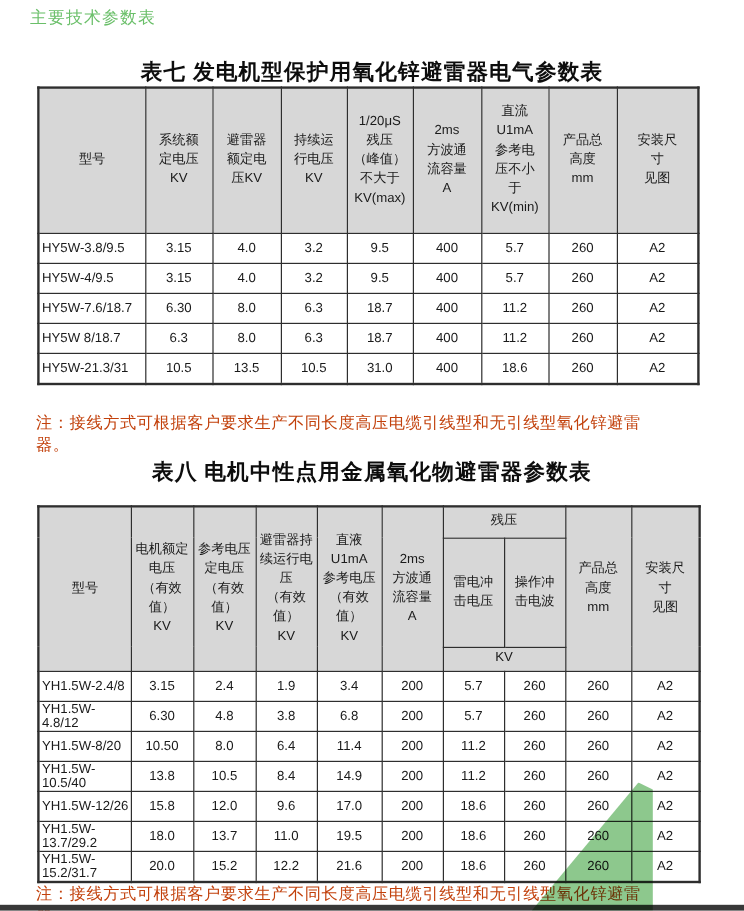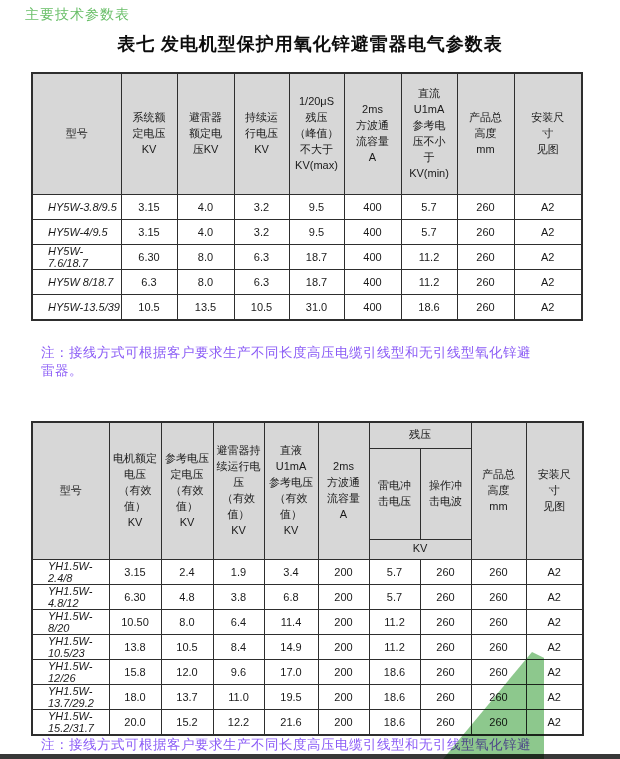--- a/index.html
+++ b/index.html
@@ -5,38 +5,38 @@
   html,body{margin:0;padding:0;}
   body{width:620px;height:759px;position:relative;background:#ffffff;overflow:hidden;
        font-family:"Liberation Sans","DejaVu Sans",sans-serif;color:#1d1d1d;}
   .page{position:absolute;inset:0;width:544px;height:759px;background:#fff;}
 
   .green-label{position:absolute;left:25px;top:6px;font-size:14px;color:#6abf69;letter-spacing:1px;}
 
   .tbl-title{position:absolute;left:0;width:620px;text-align:center;
              font-family:"Liberation Serif","DejaVu Serif",serif;
              font-weight:bold;font-size:18px;color:#0d0d0d;letter-spacing:1px;}
-  .tbl-title.t1{top:32px;}
+  .tbl-title.t1{top:48px;}
   .tbl-title.t2{top:381px;}
 
   table.dtable{border-collapse:collapse;table-layout:fixed;position:absolute;left:31px;
                border:2px solid #2e2e2e;background:#fff;}
   table.t7{top:72px;width:550px;}
   table.t8{top:421px;width:551px;}
   .dtable th,.dtable td{border:1px solid #2e2e2e;padding:0;margin:0;overflow:hidden;}
   .dtable th{background:#d7d7d7;font-weight:normal;font-size:11px;line-height:1.45;
              text-align:center;vertical-align:middle;white-space:pre-line;color:#1a1a1a;}
   .dtable td{font-size:11px;text-align:center;vertical-align:middle;height:24px;background:transparent;color:#1a1a1a;}
-  .dtable td.model{text-align:left;padding-left:15px;letter-spacing:0;font-style:italic;}
+  .dtable td.model{text-align:left;padding-left:2px;letter-spacing:0;}
   table.t7 thead tr{height:121px;}
   table.t8 thead tr.ra{height:26px;}
   table.t8 thead tr.rb{height:91px;}
   table.t8 thead tr.rc{height:20px;}
 
-  .note{position:absolute;left:30px;font-size:13.5px;color:#8b5cf6;letter-spacing:0.5px;margin-left:11px;}
+  .note{position:absolute;left:30px;font-size:13.5px;color:#c2410c;letter-spacing:0.5px;}
   .note.n1{top:344px;}
   .note.n2{top:736px;}
 
   .bottom-bar{position:absolute;left:0;top:754px;width:620px;height:5px;background:#383838;}
 
   .green-triangle{position:absolute;inset:0;background:#8dc88d;mix-blend-mode:multiply;
                   clip-path:polygon(532px 652px,620px 695px,620px 759px,443px 759px);
                   pointer-events:none;z-index:10;}
 </style>
 </head>
@@ -134,35 +134,36 @@
           <td>6.3</td>
           <td>8.0</td>
           <td>6.3</td>
           <td>18.7</td>
           <td>400</td>
           <td>11.2</td>
           <td>260</td>
           <td>A2</td>
         </tr>
         <tr>
-          <td class="model">HY5W-13.5/39</td>
+          <td class="model">HY5W-21.3/31</td>
           <td>10.5</td>
           <td>13.5</td>
           <td>10.5</td>
           <td>31.0</td>
           <td>400</td>
           <td>18.6</td>
           <td>260</td>
           <td>A2</td>
         </tr>
       </tbody>
   </table>
 
   <div class="note n1">注：接线方式可根据客户要求生产不同长度高压电缆引线型和无引线型氧化锌避雷器。</div>
 
+  <div class="tbl-title t2">表八  电机中性点用金属氧化物避雷器参数表</div>
 
   <table class="dtable t8">
     <colgroup>
       <col style="width:77px">
         <col style="width:52px">
         <col style="width:52px">
       <col style="width:51px">
         <col style="width:54px">
         <col style="width:51px">
       <col style="width:51px">
@@ -244,21 +245,21 @@
           <td>8.0</td>
           <td>6.4</td>
           <td>11.4</td>
           <td>200</td>
           <td>11.2</td>
           <td>260</td>
           <td>260</td>
           <td>A2</td>
         </tr>
         <tr>
-          <td class="model">YH1.5W-10.5/23</td>
+          <td class="model">YH1.5W-10.5/40</td>
           <td>13.8</td>
           <td>10.5</td>
           <td>8.4</td>
           <td>14.9</td>
           <td>200</td>
           <td>11.2</td>
           <td>260</td>
           <td>260</td>
           <td>A2</td>
         </tr>

